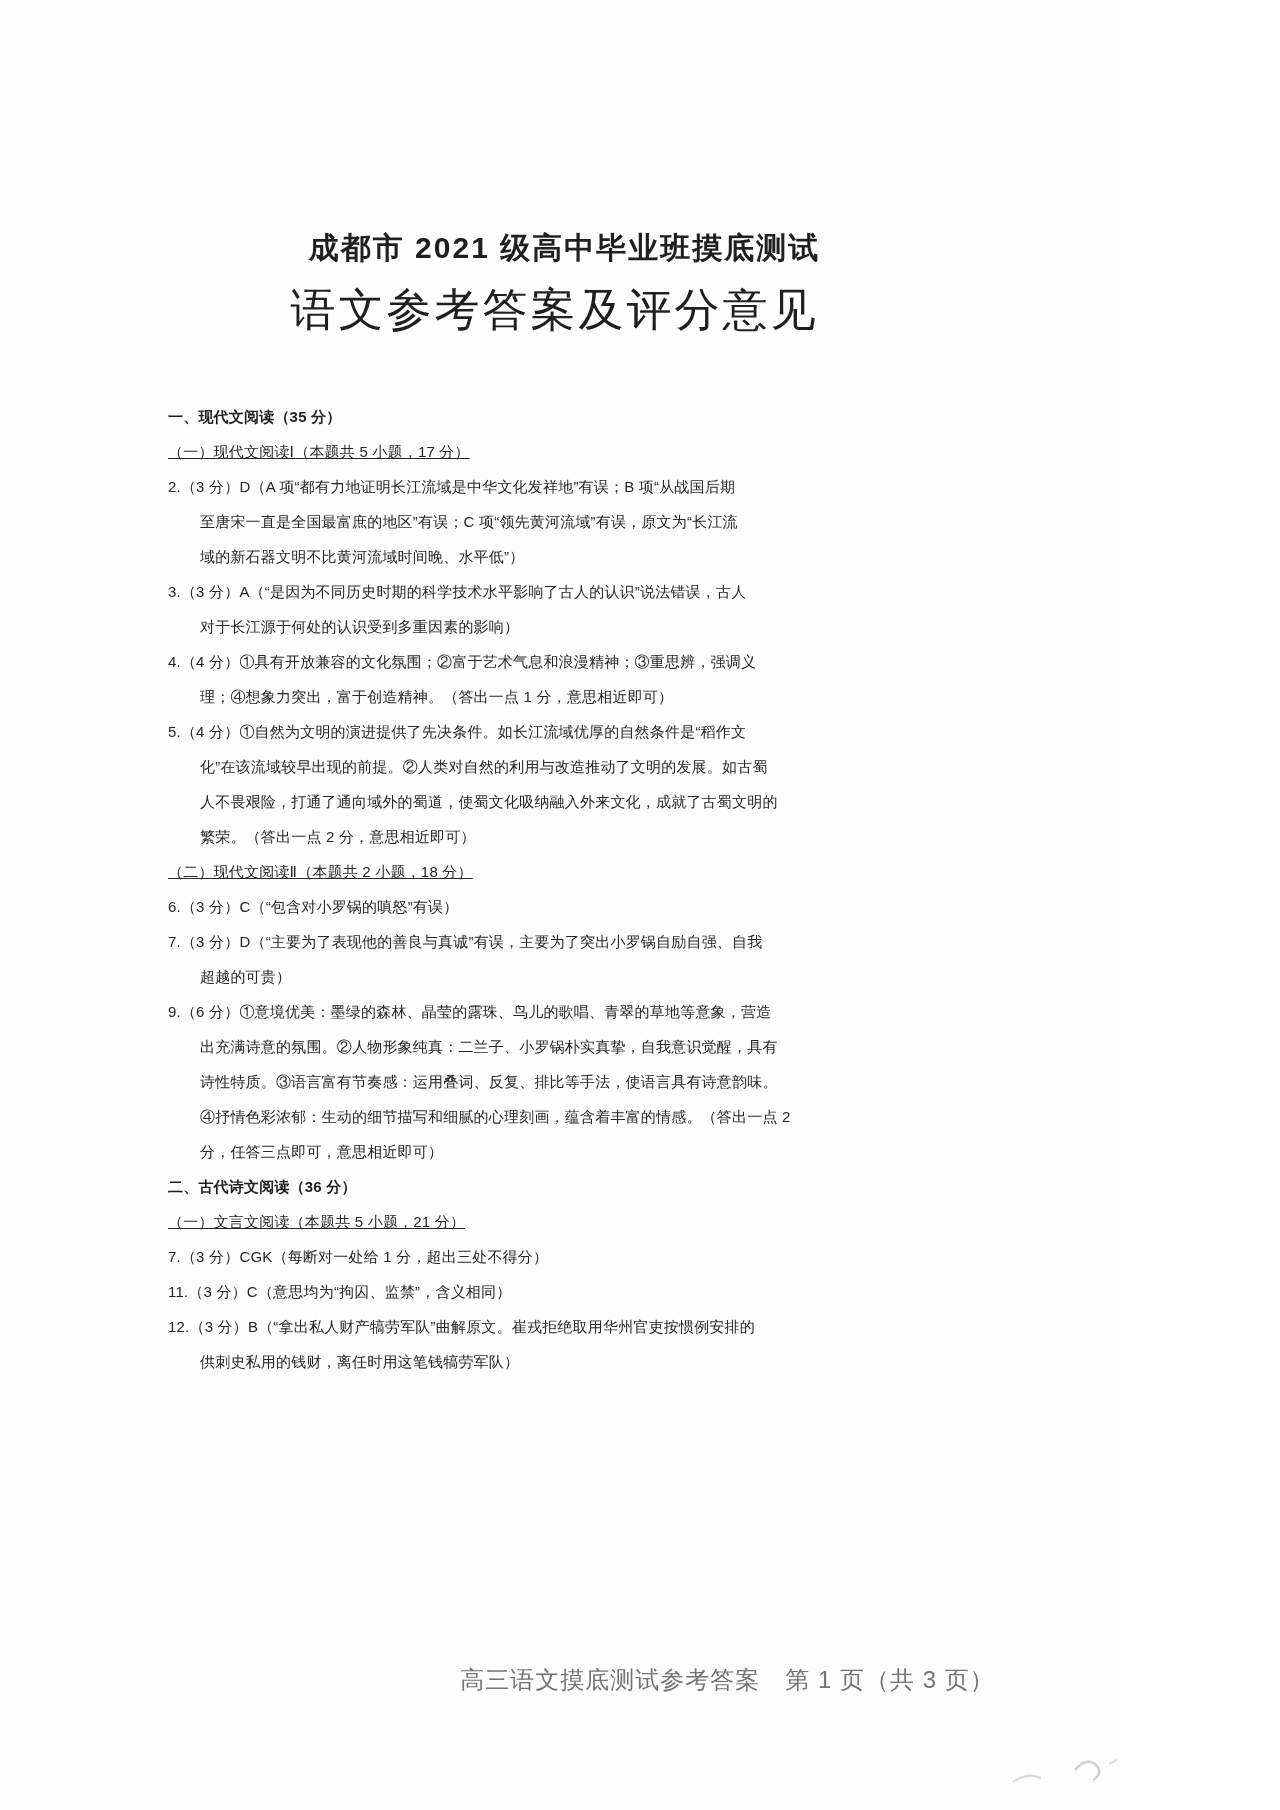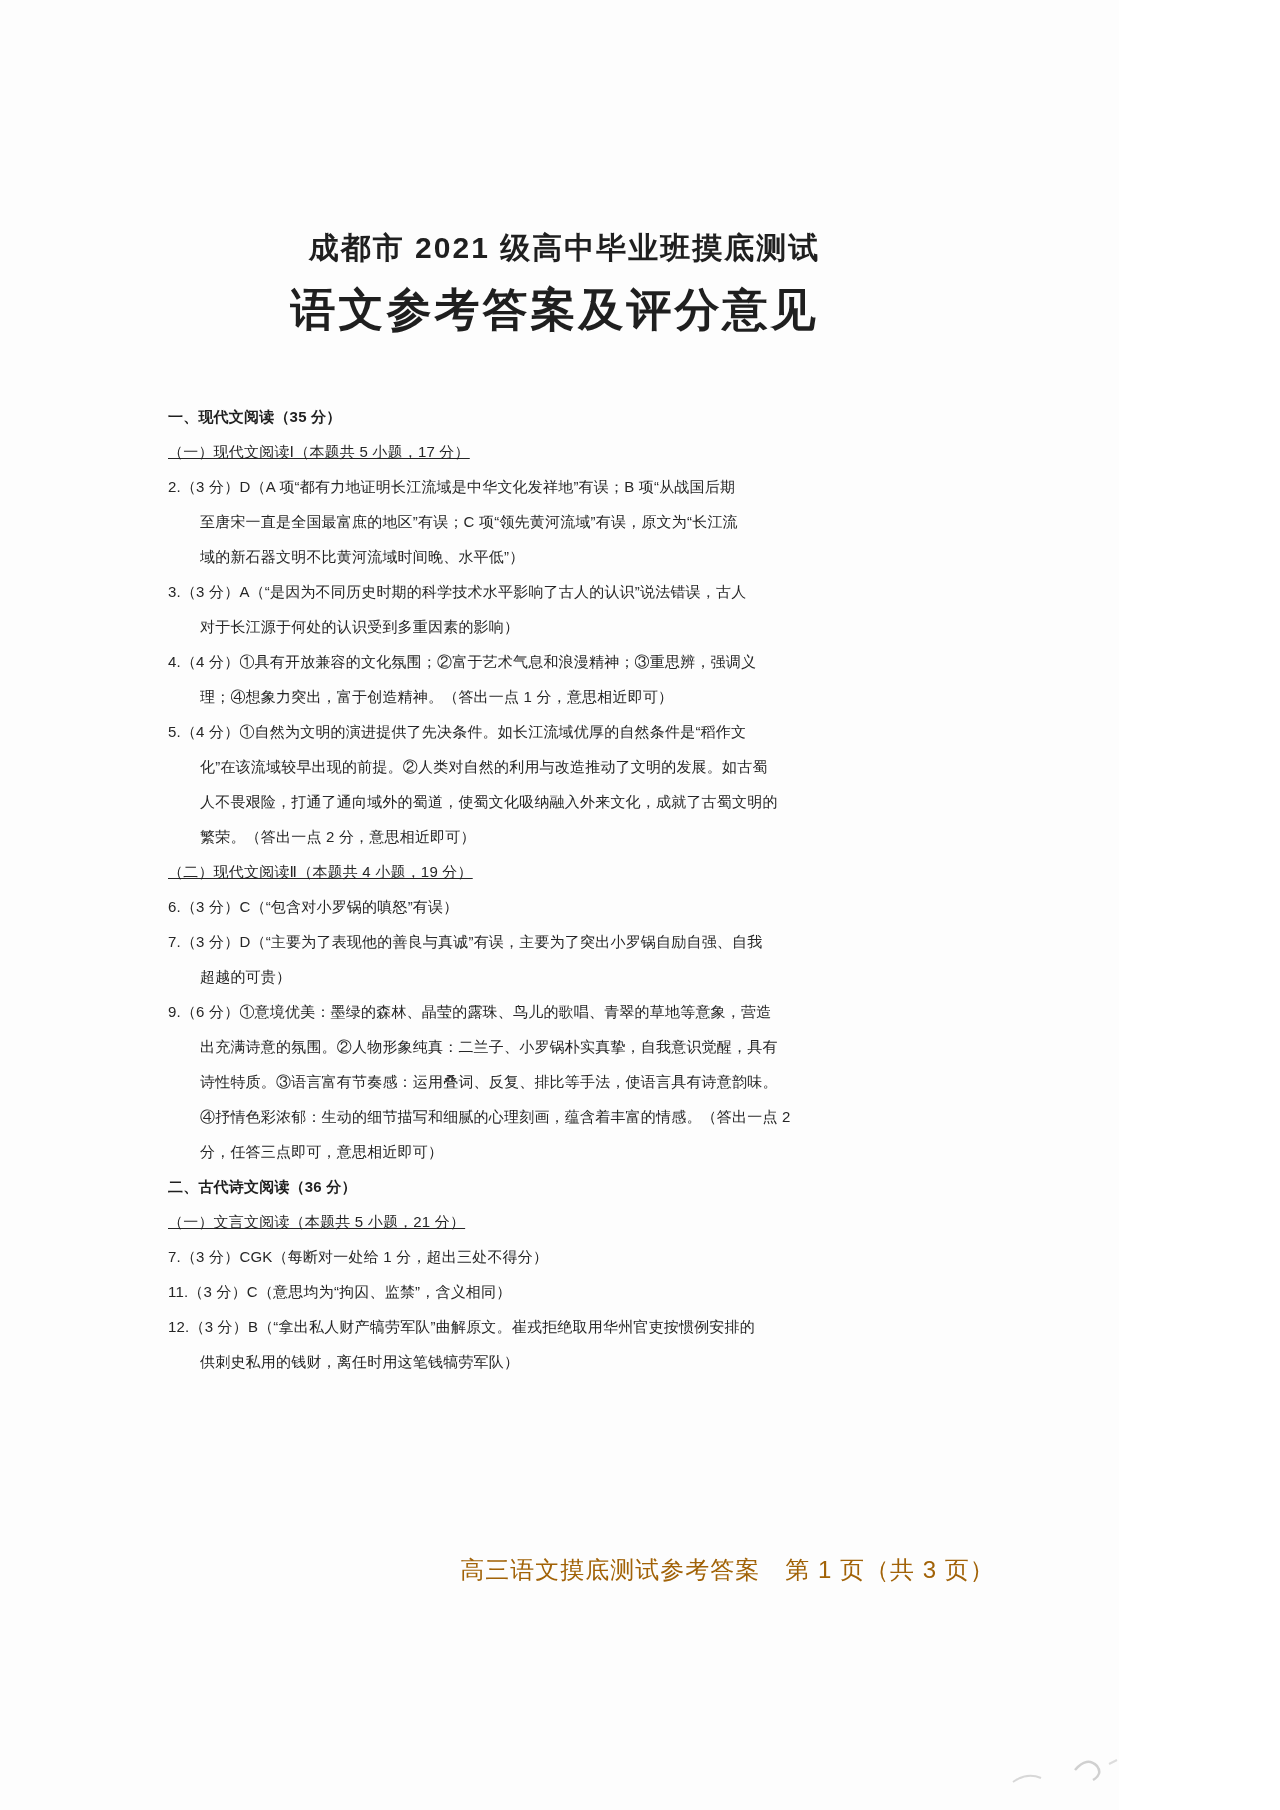--- a/index.html
+++ b/index.html
@@ -23,46 +23,46 @@
     letter-spacing: 2px;
     color: #1f1f1f;
   }
   .title2 {
     position: absolute;
     top: 280px;
     left: 67px;
     width: 975px;
     text-align: center;
     font-size: 45px;
-    font-weight: bold;
+    font-weight: normal;
     letter-spacing: 3px;
     color: #1f1f1f;
   }
   .body {
     position: absolute;
     top: 399px;
     left: 168px;
     width: 1005px;
     font-size: 15px;
     line-height: 35px;
     letter-spacing: 0.2px;
   }
   .blk { white-space: pre-line; }
   .h1 { font-weight: bold; color: #1f1f1f; }
   .sub { font-weight: normal; text-decoration: underline; }
   .item { padding-left: 32px; text-indent: -32px; }
   .footer {
     position: absolute;
-    top: 1554px;
+    top: 1664px;
     left: 240px;
     width: 975px;
     text-align: center;
     font-size: 24px;
     letter-spacing: 1px;
-    color: #a16207;
+    color: #737373;
   }
   .pencil {
     position: absolute;
     top: 1742px;
     left: 1005px;
     opacity: 0.45;
   }
 </style>
 </head>
 <body>
@@ -79,21 +79,21 @@
 至唐宋一直是全国最富庶的地区”有误；C 项“领先黄河流域”有误，原文为“长江流
 域的新石器文明不比黄河流域时间晚、水平低”）</div>
     <div class="blk item">3.（3 分）A（“是因为不同历史时期的科学技术水平影响了古人的认识”说法错误，古人
 对于长江源于何处的认识受到多重因素的影响）</div>
     <div class="blk item">4.（4 分）①具有开放兼容的文化氛围；②富于艺术气息和浪漫精神；③重思辨，强调义
 理；④想象力突出，富于创造精神。（答出一点 1 分，意思相近即可）</div>
     <div class="blk item">5.（4 分）①自然为文明的演进提供了先决条件。如长江流域优厚的自然条件是“稻作文
 化”在该流域较早出现的前提。②人类对自然的利用与改造推动了文明的发展。如古蜀
 人不畏艰险，打通了通向域外的蜀道，使蜀文化吸纳融入外来文化，成就了古蜀文明的
 繁荣。（答出一点 2 分，意思相近即可）</div>
-    <div class="blk sub">（二）现代文阅读Ⅱ（本题共 4 小题，19 分）</div>
+    <div class="blk sub">（二）现代文阅读Ⅱ（本题共 2 小题，18 分）</div>
     <div class="blk item">6.（3 分）C（“包含对小罗锅的嗔怒”有误）</div>
     <div class="blk item">7.（3 分）D（“主要为了表现他的善良与真诚”有误，主要为了突出小罗锅自励自强、自我
 超越的可贵）</div>
     <div class="blk item">9.（6 分）①意境优美：墨绿的森林、晶莹的露珠、鸟儿的歌唱、青翠的草地等意象，营造
 出充满诗意的氛围。②人物形象纯真：二兰子、小罗锅朴实真挚，自我意识觉醒，具有
 诗性特质。③语言富有节奏感：运用叠词、反复、排比等手法，使语言具有诗意韵味。
 ④抒情色彩浓郁：生动的细节描写和细腻的心理刻画，蕴含着丰富的情感。（答出一点 2
 分，任答三点即可，意思相近即可）</div>
     <div class="blk h1">二、古代诗文阅读（36 分）</div>
     <div class="blk sub">（一）文言文阅读（本题共 5 小题，21 分）</div>

